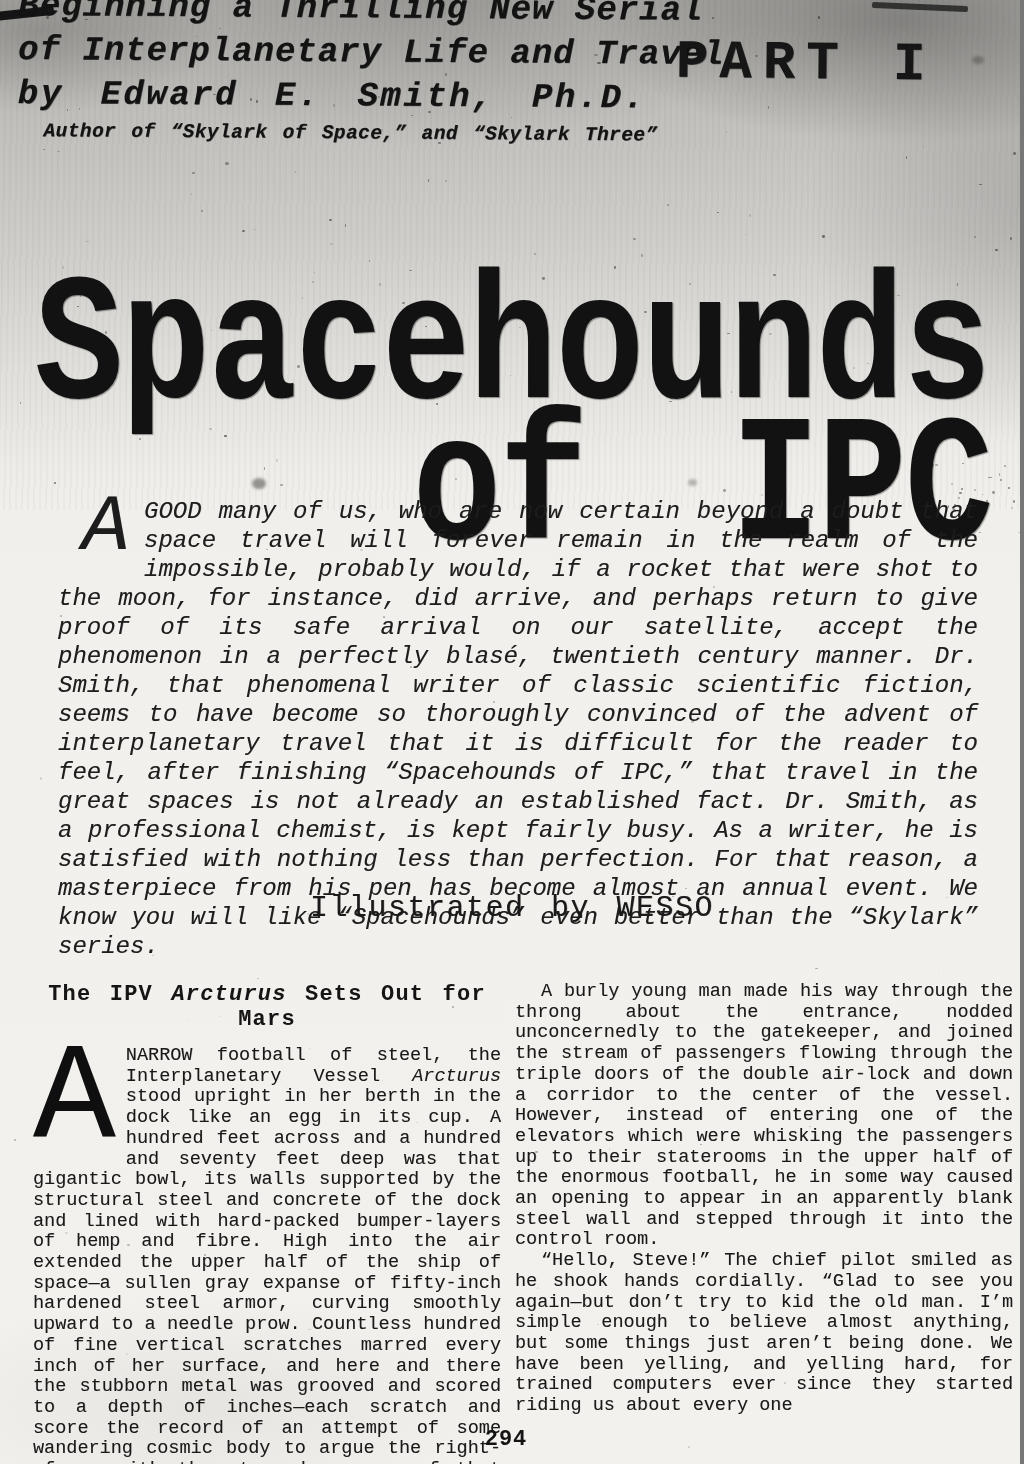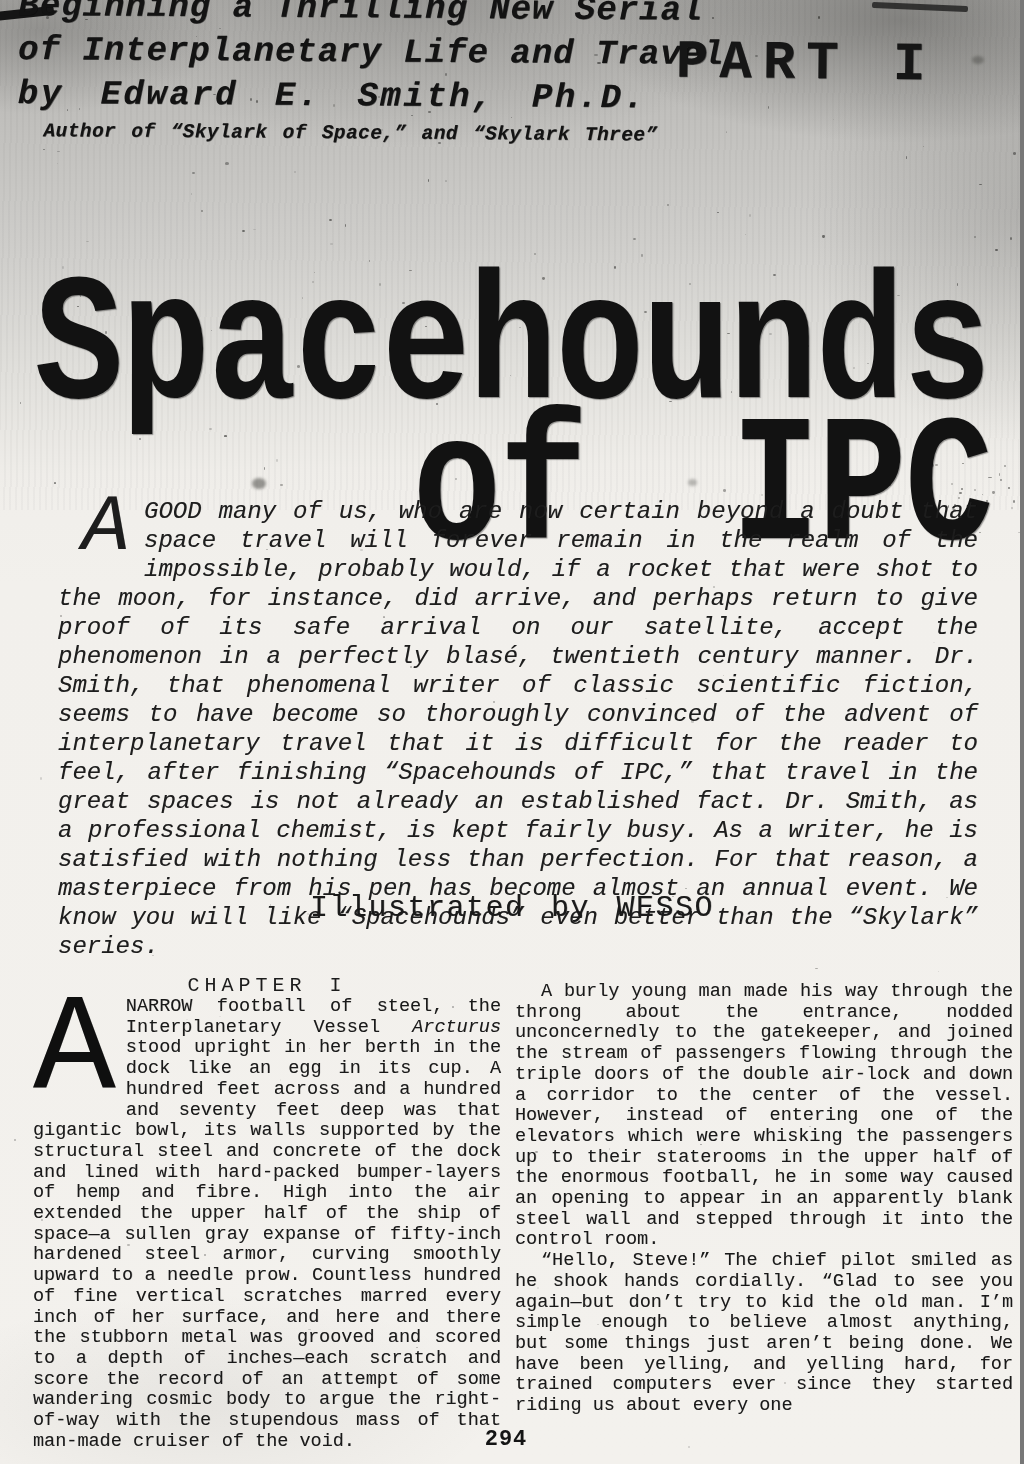--- a/index.html
+++ b/index.html
@@ -327,21 +327,21 @@
   <h1 class="title-l2"><span>of</span> <span>IPC</span></h1>
 
   <section class="intro">
     <span class="dropcap">A</span><span>GOOD many of us, who are now certain beyond a doubt that space travel will forever remain in the realm of the impossible, probably would, if a rocket that were shot to the moon, for instance, did arrive, and perhaps return to give proof of its safe arrival on our satellite, accept the phenomenon in a perfectly blasé, twentieth century manner.  Dr. Smith, that phenomenal writer of classic scientific fiction, seems to have become so thoroughly convinced of the advent of interplanetary travel that it is difficult for the reader to feel, after finishing “Spacehounds of IPC,” that travel in the great spaces is not already an established fact.  Dr. Smith, as a professional chemist, is kept fairly busy.  As a writer, he is satisfied with nothing less than perfection.  For that reason, a masterpiece from his pen has become almost an annual event.  We know you will like “Spacehounds” even better than the “Skylark” series.</span>
   </section>
 
   <div class="illustrated">Illustrated by WESSO</div>
 
   <main class="columns">
     <div class="col-left">
-      <h3 class="chapter">CHAPTER I</h3>
+      <h2 class="section-title"><span>The IPV </span><i>Arcturus</i><span> Sets Out for Mars</span></h2>
       <p class="body-para"><span class="dropcap-big">A</span><span>NARROW football of steel, the Interplanetary Vessel </span><i>Arcturus</i><span> stood upright in her berth in the dock like an egg in its cup.  A hundred feet across and a hundred and seventy feet deep was that gigantic bowl, its walls supported by the structural steel and concrete of the dock and lined with hard-packed bumper-layers of hemp and fibre.  High into the air extended the upper half of the ship of space—a sullen gray expanse of fifty-inch hardened steel armor, curving smoothly upward to a needle prow.  Countless hundred of fine vertical scratches marred every inch of her surface, and here and there the stubborn metal was grooved and scored to a depth of inches—each scratch and score the record of an attempt of some wandering cosmic body to argue the right-of-way with the stupendous mass of that man-made cruiser of the void.</span></p>
     </div>
     <div class="col-right">
       <p class="body-para indent">A burly young man made his way through the throng about the entrance, nodded unconcernedly to the gatekeeper, and joined the stream of passengers flowing through the triple doors of the double air-lock and down a corridor to the center of the vessel.  However, instead of entering one of the elevators which were whisking the passengers up to their staterooms in the upper half of the enormous football, he in some way caused an opening to appear in an apparently blank steel wall and stepped through it into the control room.</p>
       <p class="body-para indent">“Hello, Steve!” The chief pilot smiled as he shook hands cordially.  “Glad to see you again—but don’t try to kid the old man.  I’m simple enough to believe almost anything, but some things just aren’t being done.  We have been yelling, and yelling hard, for trained computers ever since they started riding us about every one</p>
     </div>
   </main>
 
   <footer class="page-num">294</footer>
 

